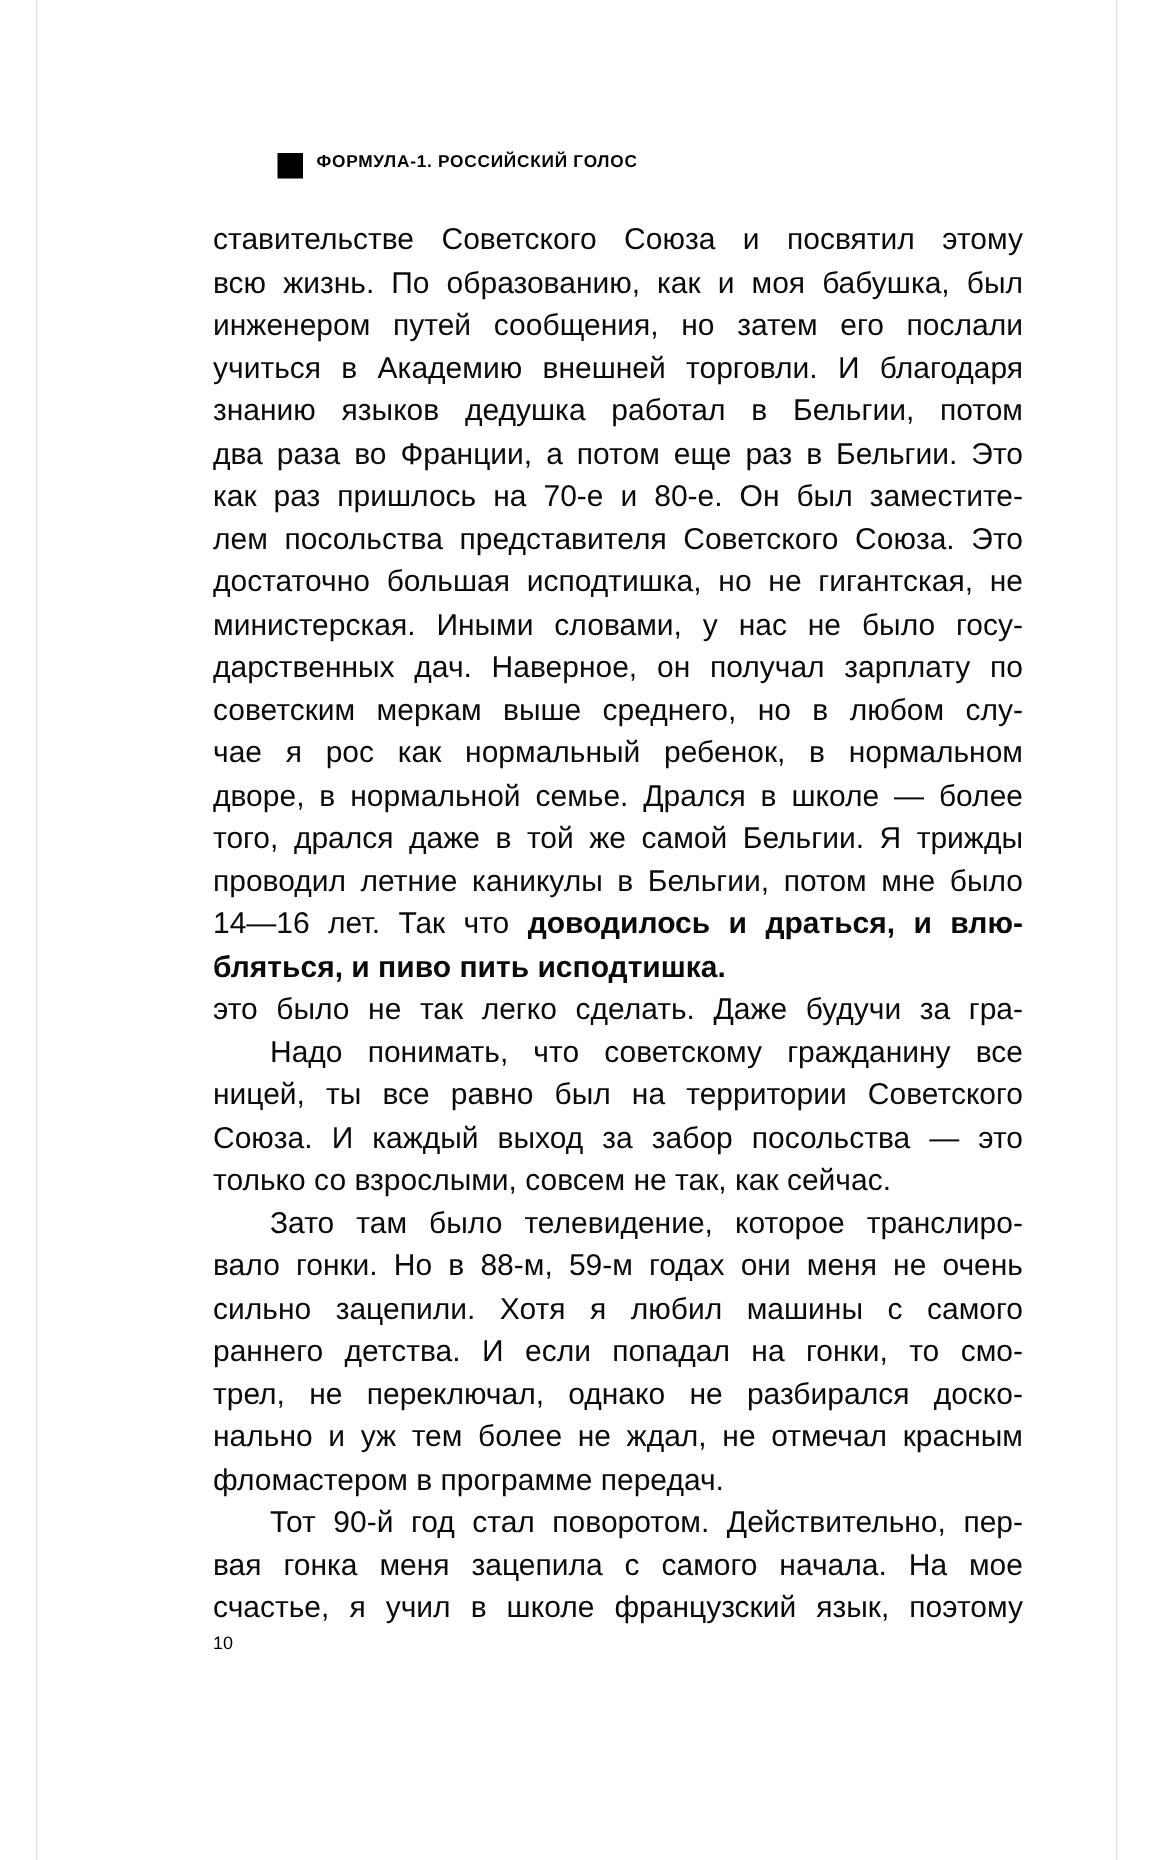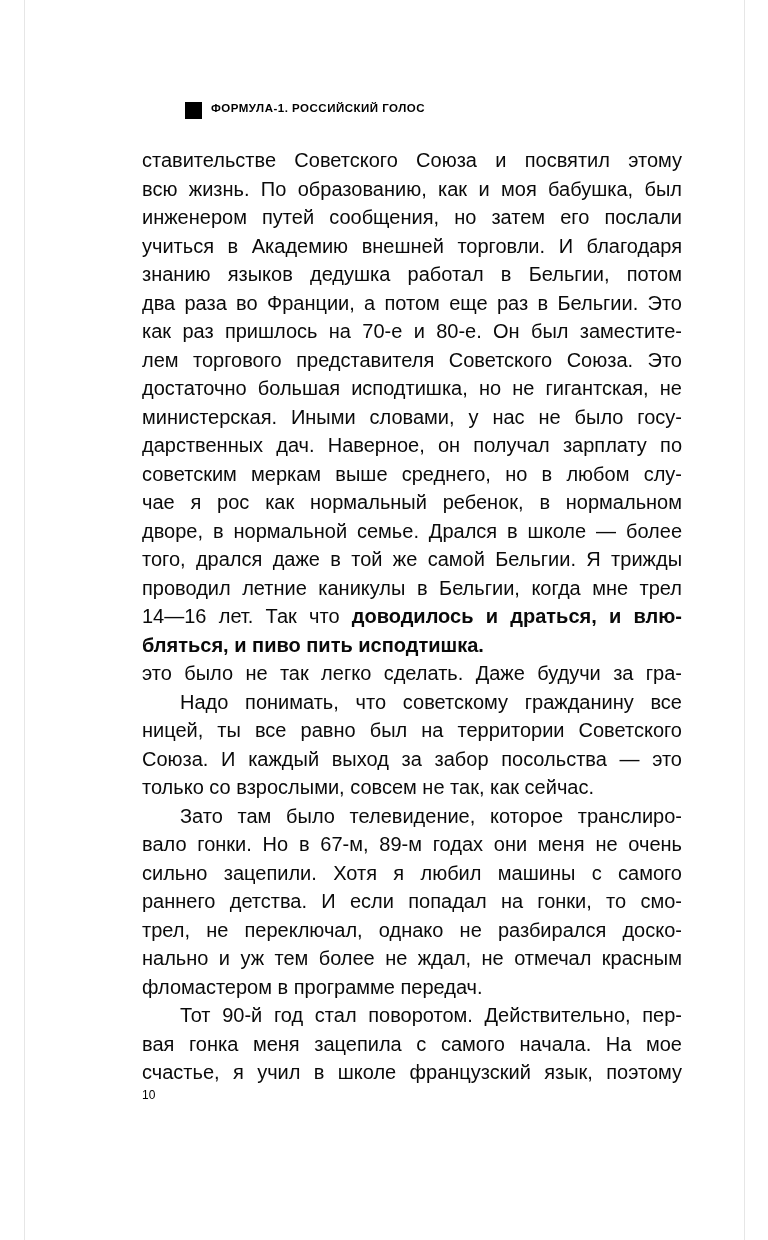--- a/index.html
+++ b/index.html
@@ -92,42 +92,42 @@
 
 <div class="body-text">
     <div>
       <div class="line"><span>ставительстве Советского Союза и посвятил этому</span></div>
       <div class="line"><span>всю жизнь. По образованию, как и моя бабушка, был</span></div>
       <div class="line"><span>инженером путей сообщения, но затем его послали</span></div>
       <div class="line"><span>учиться в Академию внешней торговли. И благодаря</span></div>
       <div class="line"><span>знанию языков дедушка работал в Бельгии, потом</span></div>
       <div class="line"><span>два раза во Франции, а потом еще раз в Бельгии. Это</span></div>
       <div class="line"><span>как раз пришлось на 70-е и 80-е. Он был заместите-</span></div>
-      <div class="line"><span>лем торгового представителя Советского Союза. Это</span></div>
+      <div class="line"><span>лем посольства представителя Советского Союза. Это</span></div>
       <div class="line"><span>достаточно большая исподтишка, но не гигантская, не</span></div>
       <div class="line"><span>министерская. Иными словами, у нас не было госу-</span></div>
       <div class="line"><span>дарственных дач. Наверное, он получал зарплату по</span></div>
       <div class="line"><span>советским меркам выше среднего, но в любом слу-</span></div>
       <div class="line"><span>чае я рос как нормальный ребенок, в нормальном</span></div>
       <div class="line"><span>дворе, в нормальной семье. Дрался в школе — более</span></div>
       <div class="line"><span>того, дрался даже в той же самой Бельгии. Я трижды</span></div>
-      <div class="line"><span>проводил летние каникулы в Бельгии, когда мне трел</span></div>
+      <div class="line"><span>проводил летние каникулы в Бельгии, потом мне было</span></div>
       <div class="line"><span>14—16 лет. Так что </span><b>доводилось и драться, и влю-</b></div>
       <div class="line last"><b>бляться, и пиво пить исподтишка.</b></div>
     </div>
     <div>
       <div class="line"><span>это было не так легко сделать. Даже будучи за гра-</span></div>
       <div class="line indent"><span>Надо понимать, что советскому гражданину все</span></div>
       <div class="line"><span>ницей, ты все равно был на территории Советского</span></div>
       <div class="line"><span>Союза. И каждый выход за забор посольства — это</span></div>
       <div class="line last"><span>только со взрослыми, совсем не так, как сейчас.</span></div>
     </div>
     <div>
       <div class="line indent"><span>Зато там было телевидение, которое транслиро-</span></div>
-      <div class="line"><span>вало гонки. Но в 67-м, 89-м годах они меня не очень</span></div>
+      <div class="line"><span>вало гонки. Но в 88-м, 59-м годах они меня не очень</span></div>
       <div class="line"><span>сильно зацепили. Хотя я любил машины с самого</span></div>
       <div class="line"><span>раннего детства. И если попадал на гонки, то смо-</span></div>
       <div class="line"><span>трел, не переключал, однако не разбирался доско-</span></div>
       <div class="line"><span>нально и уж тем более не ждал, не отмечал красным</span></div>
       <div class="line last"><span>фломастером в программе передач.</span></div>
     </div>
     <div>
       <div class="line indent"><span>Тот 90-й год стал поворотом. Действительно, пер-</span></div>
       <div class="line"><span>вая гонка меня зацепила с самого начала. На мое</span></div>
       <div class="line"><span>счастье, я учил в школе французский язык, поэтому</span></div>

